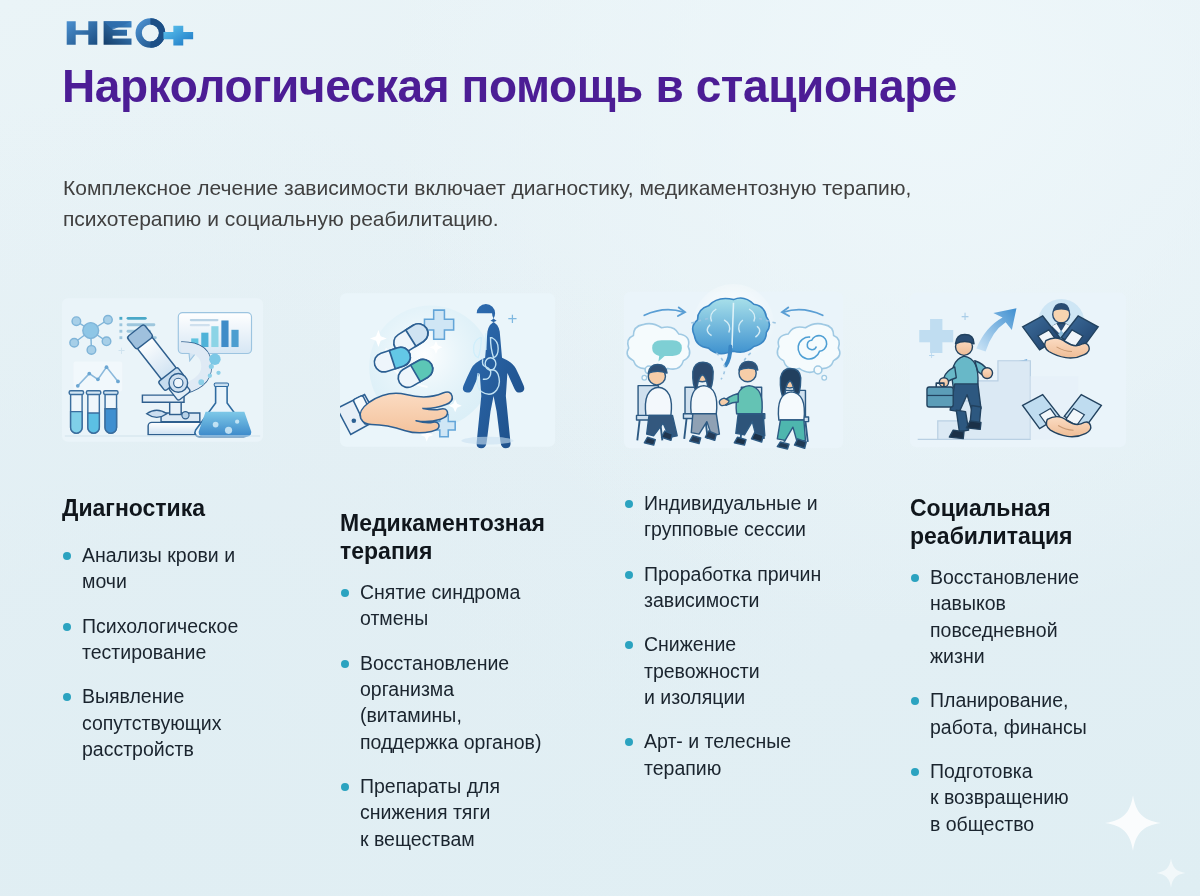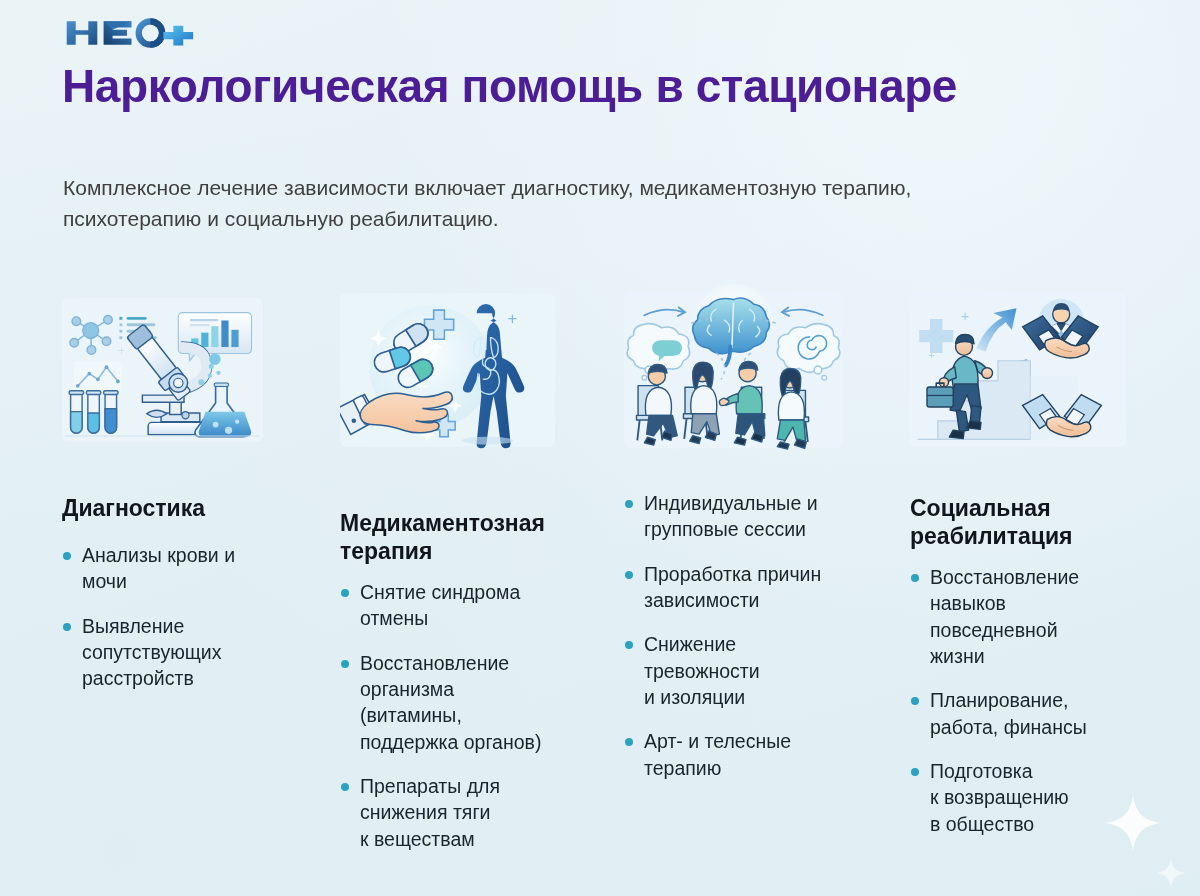--- a/index.html
+++ b/index.html
@@ -219,20 +219,22 @@
             <circle cx="218" cy="104" r="3"></circle>
           <circle cx="213" cy="85" r="8" fill="#7cc8e6"></circle>
         </g>
         <line x1="4" y1="192" x2="276" y2="192" stroke="#cfe1ec" stroke-width="1.5"></line>
       </svg>
     </div>
     <div class="col-head">Диагностика</div>
     <ul class="bullets">
       <li>Анализы крови и
 мочи</li>
+      <li>Психологическое
+тестирование</li>
       <li>Выявление
 сопутствующих
 расстройств</li>
     </ul>
   </div>
 
   <div class="col c2">
     <div class="illus">
       <svg viewBox="0 0 280 200">
         <defs>

